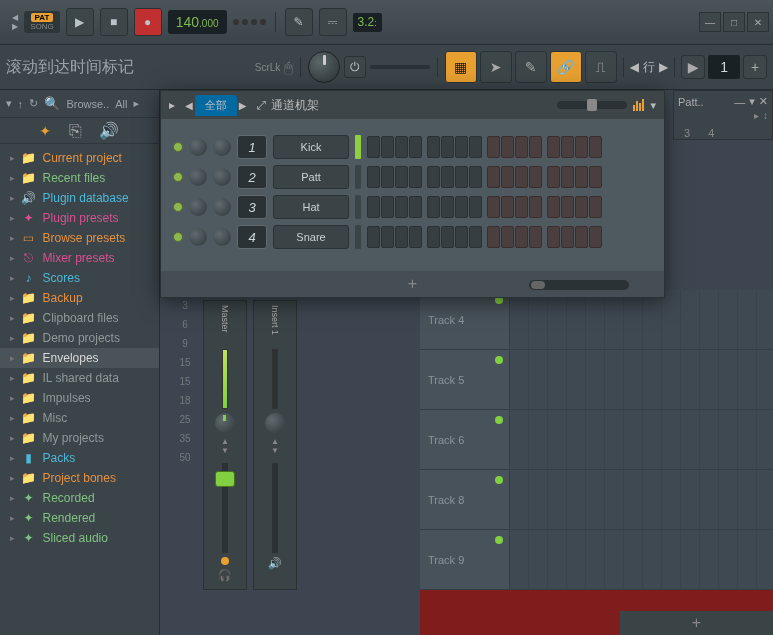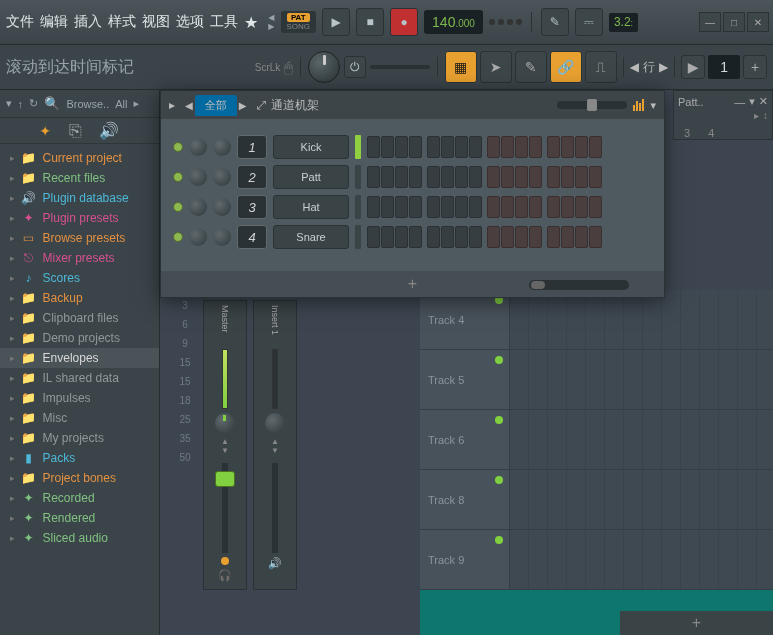--- a/index.html
+++ b/index.html
@@ -80,46 +80,36 @@
 .mixer-ch{position:absolute;left:28px;top:0;width:44px;background:#3a4346;border:1px solid #2a3235;padding:4px;height:290px;display:flex;flex-direction:column;align-items:center;gap:4px}
 .m-label{font-size:9px;color:#aaa;writing-mode:vertical-rl;height:40px}
 .m-meter{width:6px;height:60px;background:linear-gradient(to top,#80d040,#c0e060);border:1px solid #333}
 .m-knob{width:20px;height:20px;border-radius:50%;background:radial-gradient(circle at 35% 35%,#606a6e,#2d3639);position:relative}
 .m-knob.green::after{content:'';position:absolute;top:2px;left:8px;width:3px;height:6px;background:#80d040}
 .m-arrows{display:flex;flex-direction:column;font-size:8px;color:#888}
 .m-slider-track{width:6px;height:90px;background:#2a3235;position:relative;margin-top:4px}
 .m-slider-thumb{position:absolute;top:8px;left:-7px;width:20px;height:16px;background:#80d040;border-radius:3px;border:1px solid #4a7020}
 .m-led{width:8px;height:8px;border-radius:50%;background:#e8a030}
 .mixer-ch2{position:absolute;left:78px;top:0;width:44px;background:#3a4346;border:1px solid #2a3235;padding:4px;height:290px;display:flex;flex-direction:column;align-items:center;gap:4px}
-.playlist{position:absolute;top:200px;left:260px;right:0;bottom:0;background:#0f766e}
+.playlist{position:absolute;top:200px;left:260px;right:0;bottom:0;background:#7f1d1d}
 .pl-tracks{display:flex;flex-direction:column}
 .pl-track{height:60px;border-bottom:1px solid #353e46;display:flex;align-items:center}
 .pl-track-lbl{width:90px;padding-left:8px;font-size:11px;color:#8a949a;background:#48525a;height:100%;display:flex;align-items:center;border-right:1px solid #353e46;position:relative}
 .pl-dot{position:absolute;right:6px;top:6px;width:8px;height:8px;border-radius:50%;background:#80d040}
 .pl-grid{flex:1;height:100%;background:repeating-linear-gradient(90deg,#3f4952 0,#3f4952 18px,#3a434c 18px,#3a434c 19px)}
 .patt-panel{position:absolute;top:0;right:0;width:100px;height:50px;background:#3a4449;border:1px solid #2a3235;z-index:20;padding:4px}
 .patt-hdr{font-size:11px;color:#aaa;display:flex;align-items:center;gap:4px}
 .patt-nums{display:flex;gap:18px;font-size:11px;color:#888;margin-top:6px;padding-left:6px}
 .bottom-bar{position:absolute;bottom:0;left:200px;right:0;height:24px;background:#3a4346;display:flex;align-items:center;justify-content:center}
 .bottom-bar .plus{color:#888;font-size:16px}
 </style>
 </head>
 <body>
 
 <div class="top-menu">
-  <div class="menu-items">
-    <span>文件</span>
-    <span>编辑</span>
-    <span>插入</span>
-    <span>样式</span>
-    <span>视图</span>
-    <span>选项</span>
-    <span>工具</span>
-    <span class="star">★</span>
-  </div>
   <div class="top-controls">
     <div class="arrows">
         <span>◀</span>
         <span>▶</span>
       </div>
     <div class="pat-song">
       <span class="pat-label">PAT</span>
       <span class="song-label">SONG</span>
     </div>
     <div class="tbtn">▶</div>

